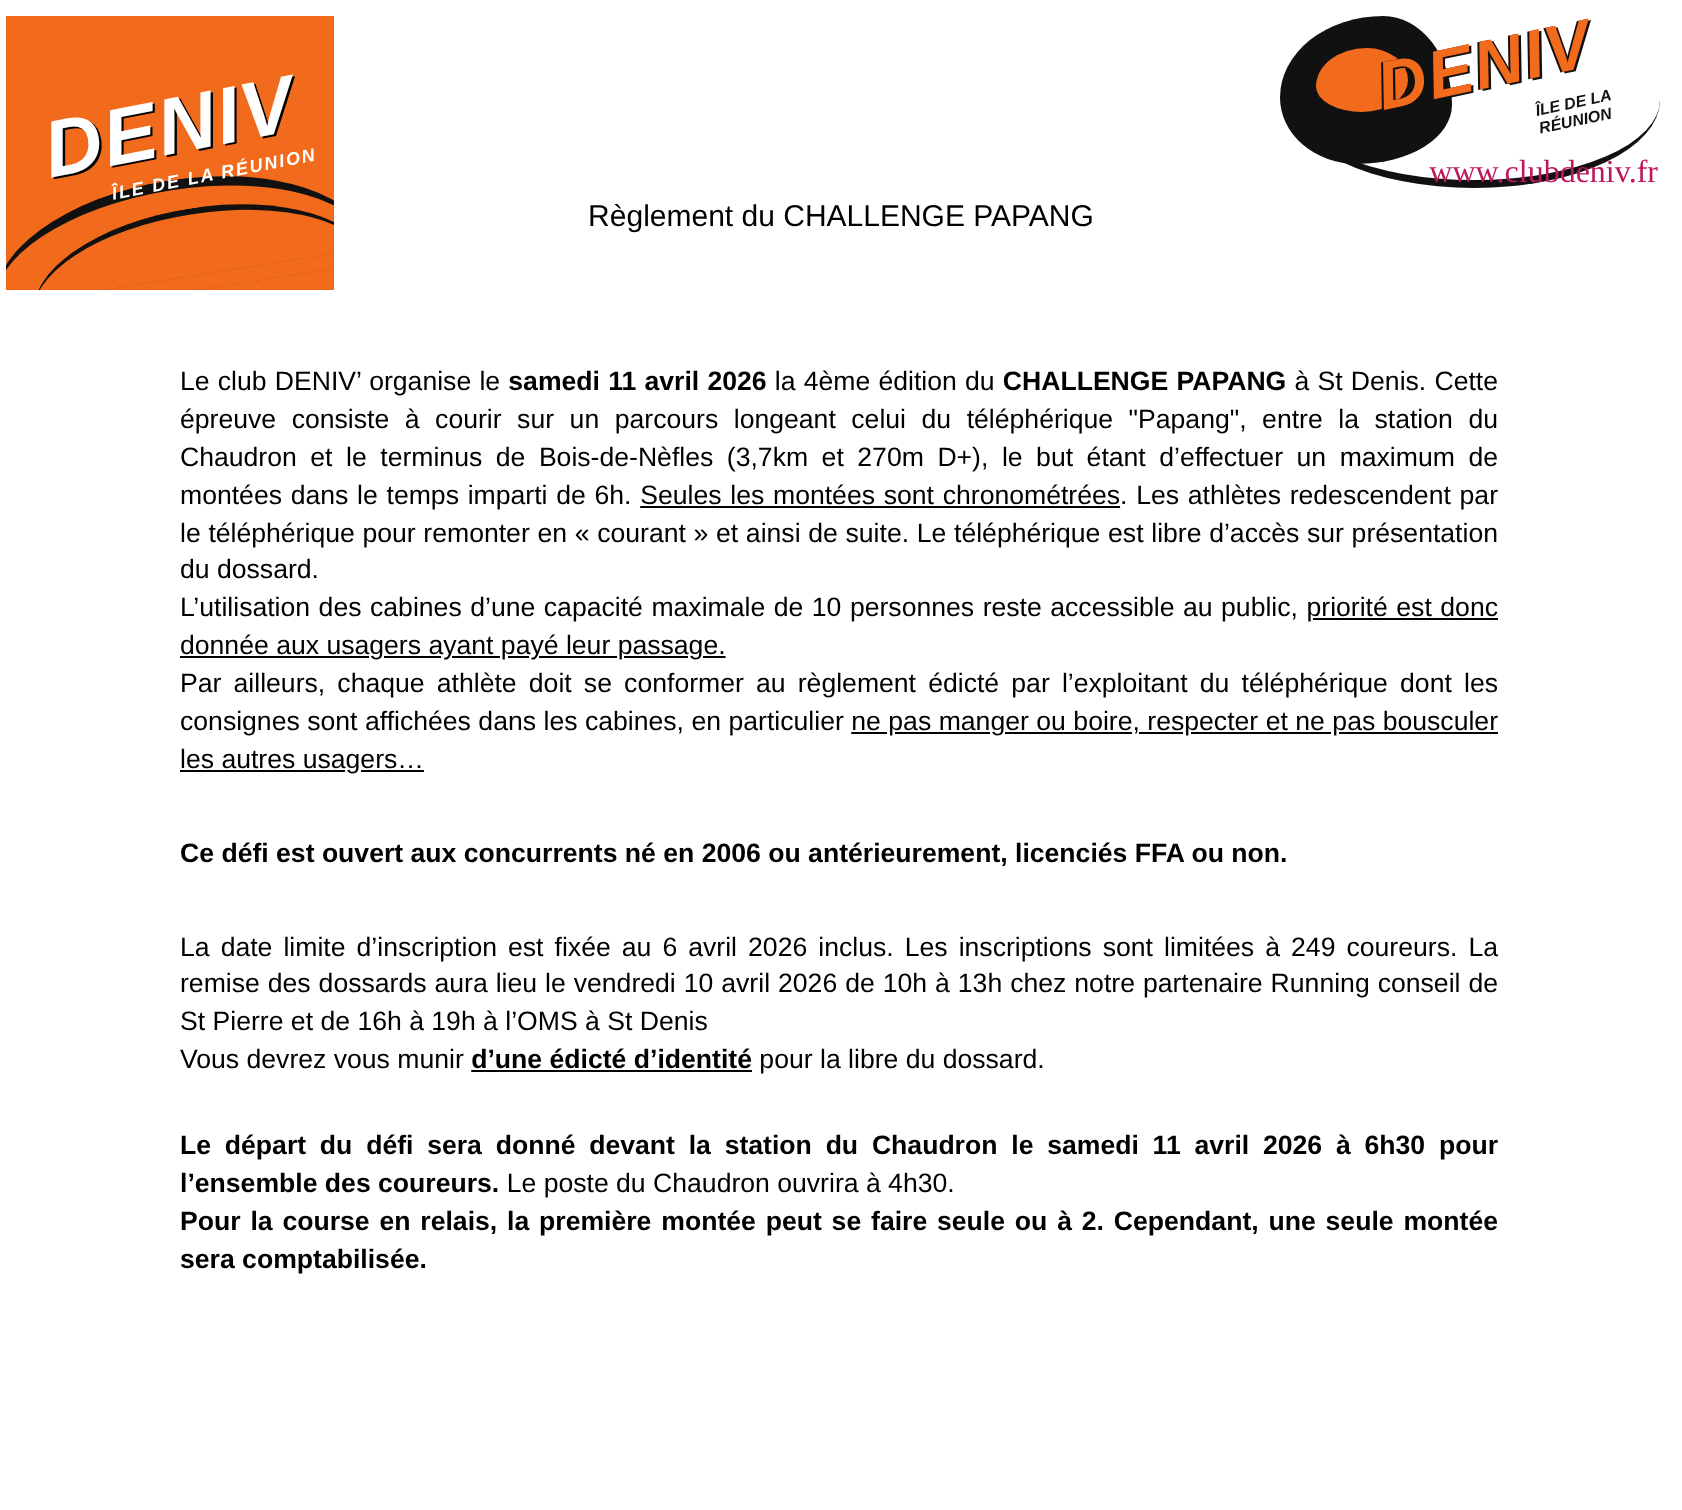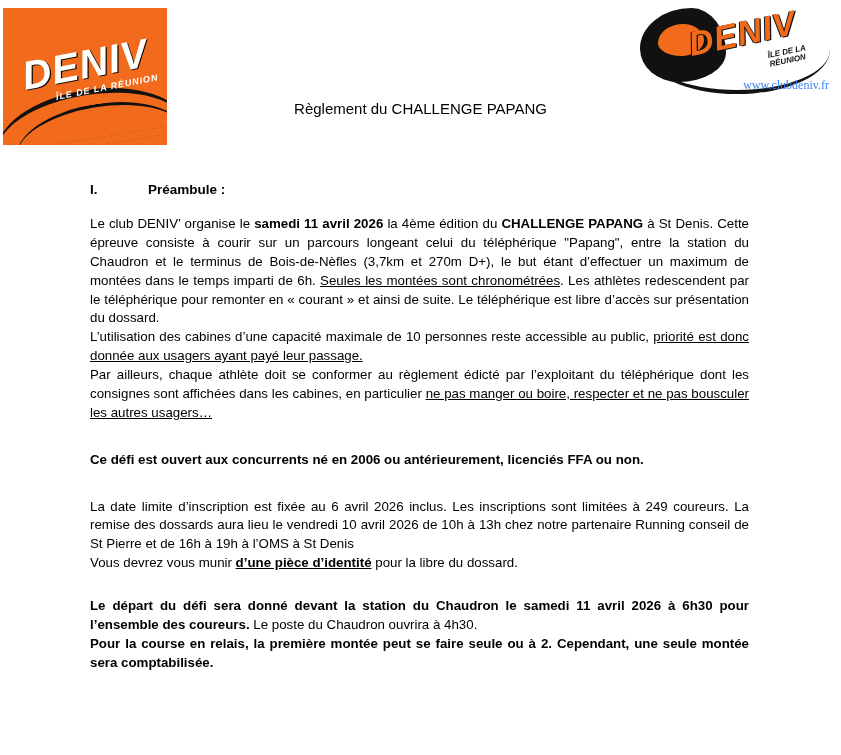--- a/index.html
+++ b/index.html
@@ -134,22 +134,22 @@
     top: 44px;
     width: 186px;
     height: 40px;
     border-bottom: 4px solid #111;
     border-radius: 0 0 50% 50% / 0 0 100% 100%;
   }
   .logo-right .site {
     position: absolute;
     right: 6px;
     top: 72px;
-    font-size: 12px;
-    color: #3b82f6;
+    font-size: 16px;
+    color: #be185d;
     font-family: "Liberation Serif", serif;
   }
 
   .doc-title {
     position: absolute;
     left: 0;
     right: 0;
     top: 100px;
     text-align: center;
     font-size: 15px;
@@ -206,42 +206,39 @@
     <div class="deniv-word2">DENIV</div>
     <div class="deniv-sub2">ÎLE DE LA RÉUNION</div>
     <div class="site">www.clubdeniv.fr</div>
   </div>
 
   <div class="doc-title">Règlement du CHALLENGE PAPANG</div>
 </div>
 
 <div class="content">
 
-  <div class="section-head">
-    <span class="num">I.</span><span>Préambule :</span>
-  </div>
 
   <p class="para">
     <span>Le club DENIV’ organise le </span><b>samedi 11 avril 2026</b><span> la 4ème édition du </span><b>CHALLENGE PAPANG</b><span> à St Denis. Cette épreuve consiste à courir sur un parcours longeant celui du téléphérique "Papang", entre la station du Chaudron et le terminus de Bois-de-Nèfles (3,7km et 270m D+), le but étant d’effectuer un maximum de montées dans le temps imparti de 6h. </span><u>Seules les montées sont chronométrées</u><span>. Les athlètes redescendent par le téléphérique pour remonter en « courant » et ainsi de suite. Le téléphérique est libre d’accès sur présentation du dossard.</span>
   </p>
 
   <p class="para">
     <span>L’utilisation des cabines d’une capacité maximale de 10 personnes reste accessible au public, </span><u>priorité est donc donnée aux usagers ayant payé leur passage.</u>
   </p>
 
   <p class="para">
     <span>Par ailleurs, chaque athlète doit se conformer au règlement édicté par l’exploitant du téléphérique dont les consignes sont affichées dans les cabines, en particulier </span><u>ne pas manger ou boire, respecter et ne pas bousculer les autres usagers…</u>
   </p>
 
   <p class="para bold-para spaced-lg">Ce défi est ouvert aux concurrents né en 2006 ou antérieurement, licenciés FFA ou non.</p>
 
   <p class="para spaced-lg">La date limite d’inscription est fixée au 6 avril 2026 inclus. Les inscriptions sont limitées à 249 coureurs. La remise des dossards aura lieu le vendredi 10 avril 2026 de 10h à 13h chez notre partenaire Running conseil de St Pierre et de 16h à 19h à l’OMS à St Denis</p>
 
   <p class="para">
-    <span>Vous devrez vous munir </span><b><u>d’une pièce d’identité</u></b><span> pour la libre du dossard.</span>
+    <span>Vous devrez vous munir </span><b><u>d’une édicté d’identité</u></b><span> pour la libre du dossard.</span>
   </p>
 
   <p class="para spaced-xl">
     <b>Le départ du défi sera donné devant la station du Chaudron le samedi 11 avril 2026 à 6h30 pour l’ensemble des coureurs.</b><span> Le poste du Chaudron ouvrira à 4h30.</span>
   </p>
 
   <p class="para bold-para">Pour la course en relais, la première montée peut se faire seule ou à 2. Cependant, une seule montée sera comptabilisée.</p>
 
 </div>
 

